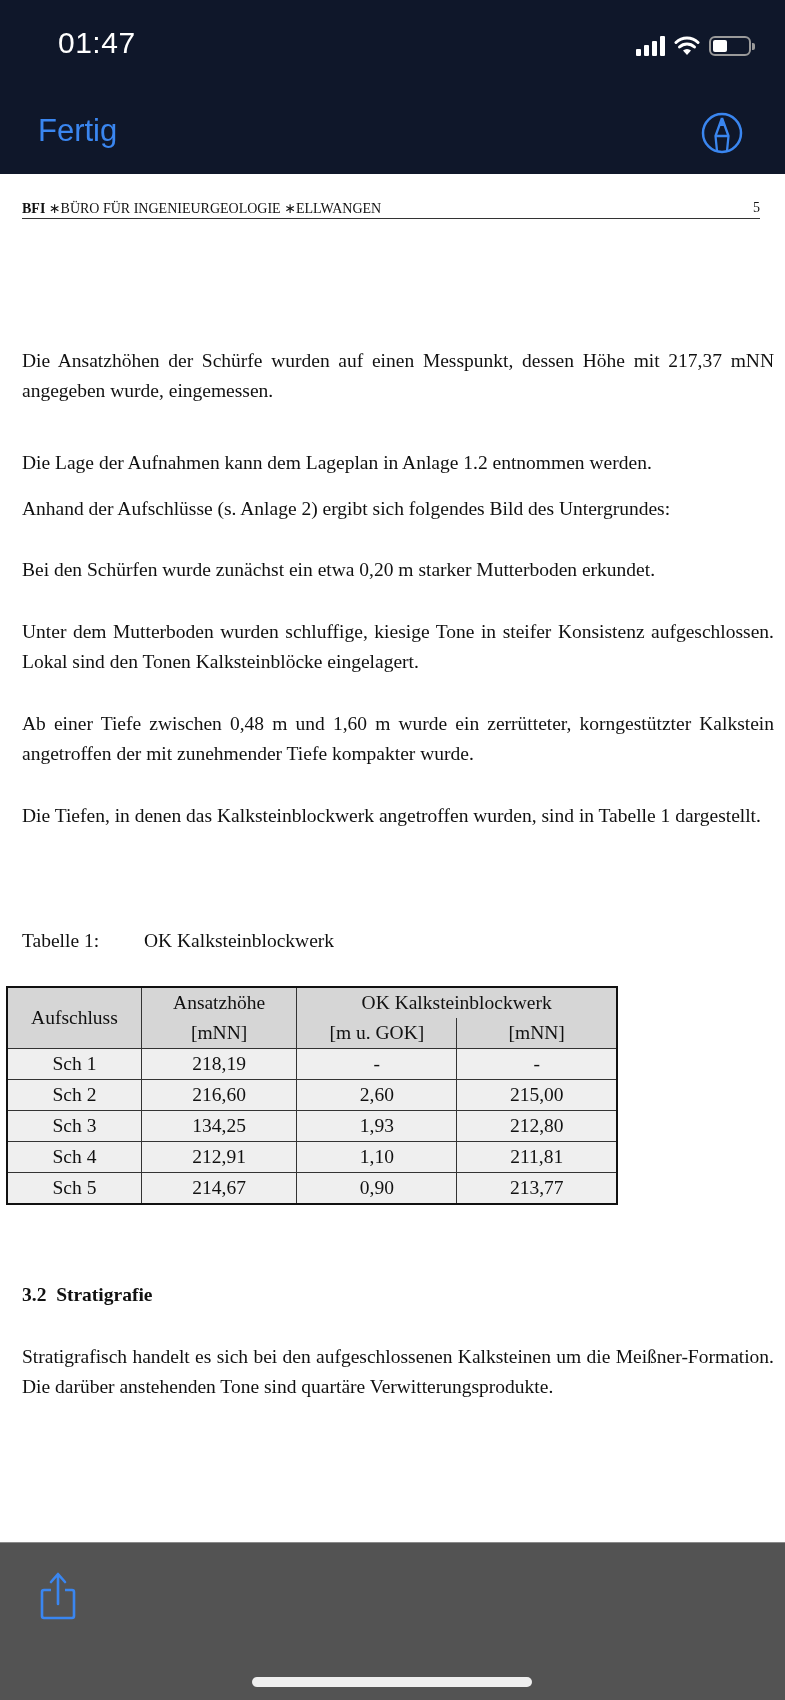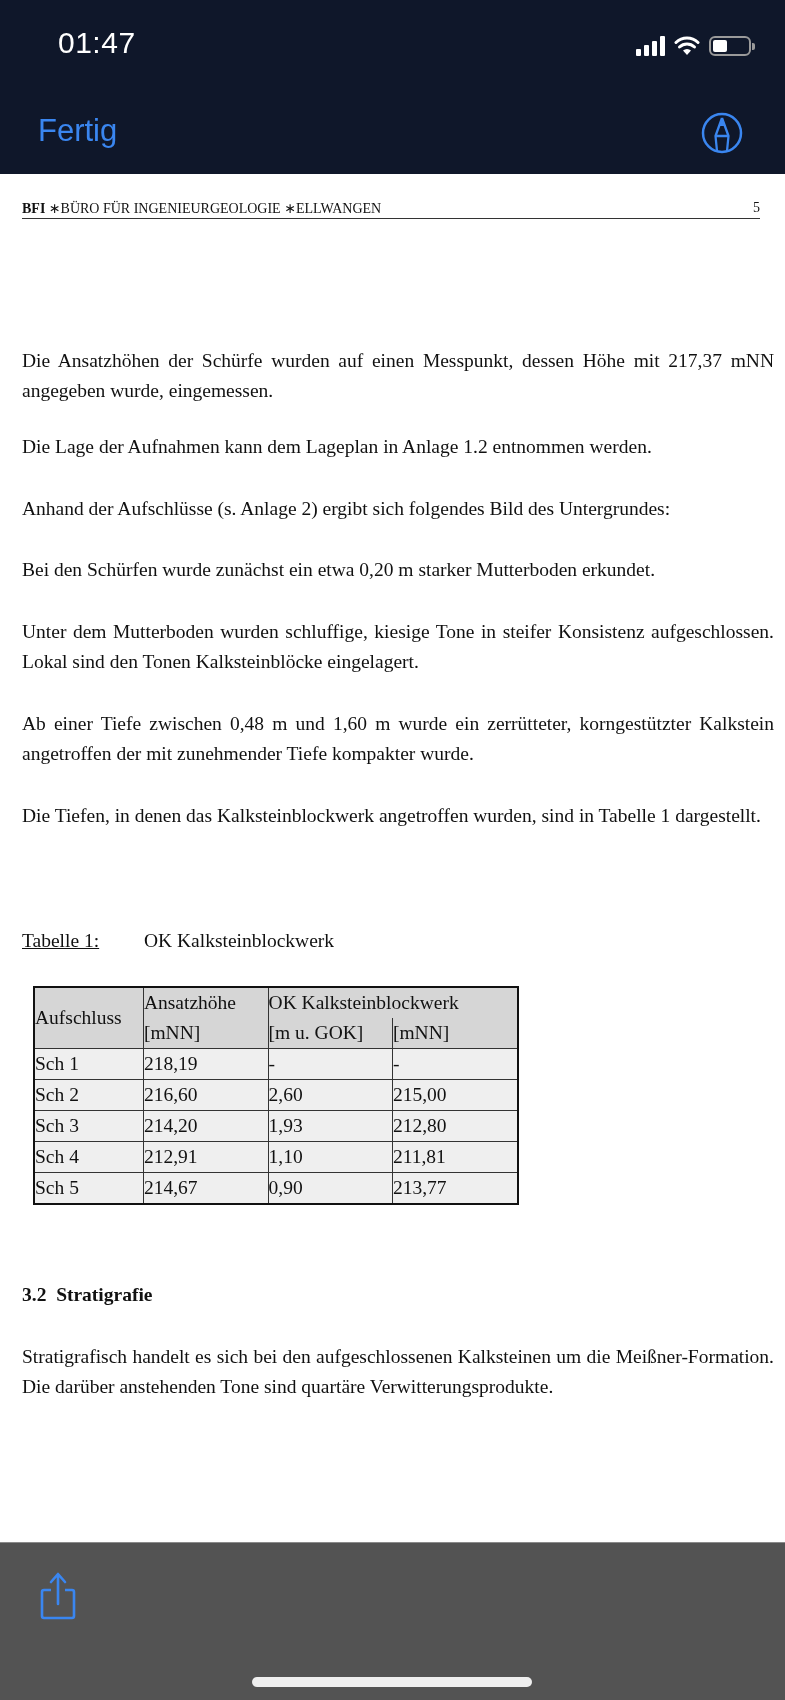--- a/index.html
+++ b/index.html
@@ -38,27 +38,27 @@
     position: absolute; left: 22px; top: 26px; width: 738px; height: 18px;
     border-bottom: 1.5px solid #333; font-size: 14px; color: #111;
   }
   .doc-header .brand { font-weight: bold; }
   .doc-header .pagenum { position: absolute; right: 0; top: 0; }
   .para {
     position: absolute; left: 22px; width: 752px;
     font-size: 19.5px; line-height: 30px; color: #111; text-align: justify;
   }
   .caption { position: absolute; left: 22px; font-size: 19.5px; color: #111; }
-  .caption .lbl { text-decoration: underline; }
+  .caption .lbl { }
   .caption .ttl { position: absolute; left: 122px; white-space: nowrap; }
 
   table.tbl {
-    position: absolute; left: 33px; top: 812px; width: 486px;
+    position: absolute; left: 6px; top: 812px; width: 612px;
     border-collapse: collapse; border: 2.5px solid #111;
-    font-size: 19.5px; color: #111; text-align: left;
+    font-size: 19.5px; color: #111; text-align: center;
   }
   table.tbl th, table.tbl td { border: 1.5px solid #333; padding: 0; font-weight: normal; }
   table.tbl thead th { background: #d6d6d6; height: 30px; }
   table.tbl tbody td { background: #efefef; height: 30px; }
   table.tbl thead tr:first-child th.sub-parent { border-bottom: none; }
   table.tbl thead tr:nth-child(2) th { border-top: none; }
   table.tbl thead th.first-col, table.tbl thead th.ansatz-top { border-bottom: none; }
 
   .section-title { position: absolute; left: 22px; top: 1110px; font-size: 19.5px; font-weight: bold; color: #111; }
 
@@ -99,21 +99,21 @@
   </svg>
 </div>
 
 <div class="doc">
   <div class="doc-header">
     <span class="brand">BFI</span><span> ∗BÜRO FÜR INGENIEURGEOLOGIE ∗ELLWANGEN</span>
     <span class="pagenum">5</span>
   </div>
 
   <div class="para" style="top:172px">Die Ansatzhöhen der Schürfe wurden auf einen Messpunkt, dessen Höhe mit 217,37 mNN angegeben wurde, eingemessen.</div>
-  <div class="para" style="top:258px">Die Lage der Aufnahmen kann dem Lageplan in Anlage 1.2 entnommen werden.</div>
+  <div class="para" style="top:274px">Die Lage der Aufnahmen kann dem Lageplan in Anlage 1.2 entnommen werden.</div>
   <div class="para" style="top:320px">Anhand der Aufschlüsse (s. Anlage 2) ergibt sich folgendes Bild des Untergrundes:</div>
   <div class="para" style="top:381px">Bei den Schürfen wurde zunächst ein etwa 0,20 m starker Mutterboden erkundet.</div>
   <div class="para" style="top:443px">Unter dem Mutterboden wurden schluffige, kiesige Tone in steifer Konsistenz aufgeschlossen. Lokal sind den Tonen Kalksteinblöcke eingelagert.</div>
   <div class="para" style="top:535px">Ab einer Tiefe zwischen 0,48 m und 1,60 m wurde ein zerrütteter, korngestützter Kalkstein angetroffen der mit zunehmender Tiefe kompakter wurde.</div>
   <div class="para" style="top:627px">Die Tiefen, in denen das Kalksteinblockwerk angetroffen wurden, sind in Tabelle 1 dargestellt.</div>
 
   <div class="caption" style="top:756px">
     <span class="lbl">Tabelle 1:</span>
     <span class="ttl">OK Kalksteinblockwerk</span>
   </div>
@@ -145,21 +145,21 @@
         <td>-</td>
       </tr>
       <tr>
         <td>Sch 2</td>
         <td>216,60</td>
         <td>2,60</td>
         <td>215,00</td>
       </tr>
       <tr>
         <td>Sch 3</td>
-        <td>214,20</td>
+        <td>134,25</td>
         <td>1,93</td>
         <td>212,80</td>
       </tr>
       <tr>
         <td>Sch 4</td>
         <td>212,91</td>
         <td>1,10</td>
         <td>211,81</td>
       </tr>
       <tr>

